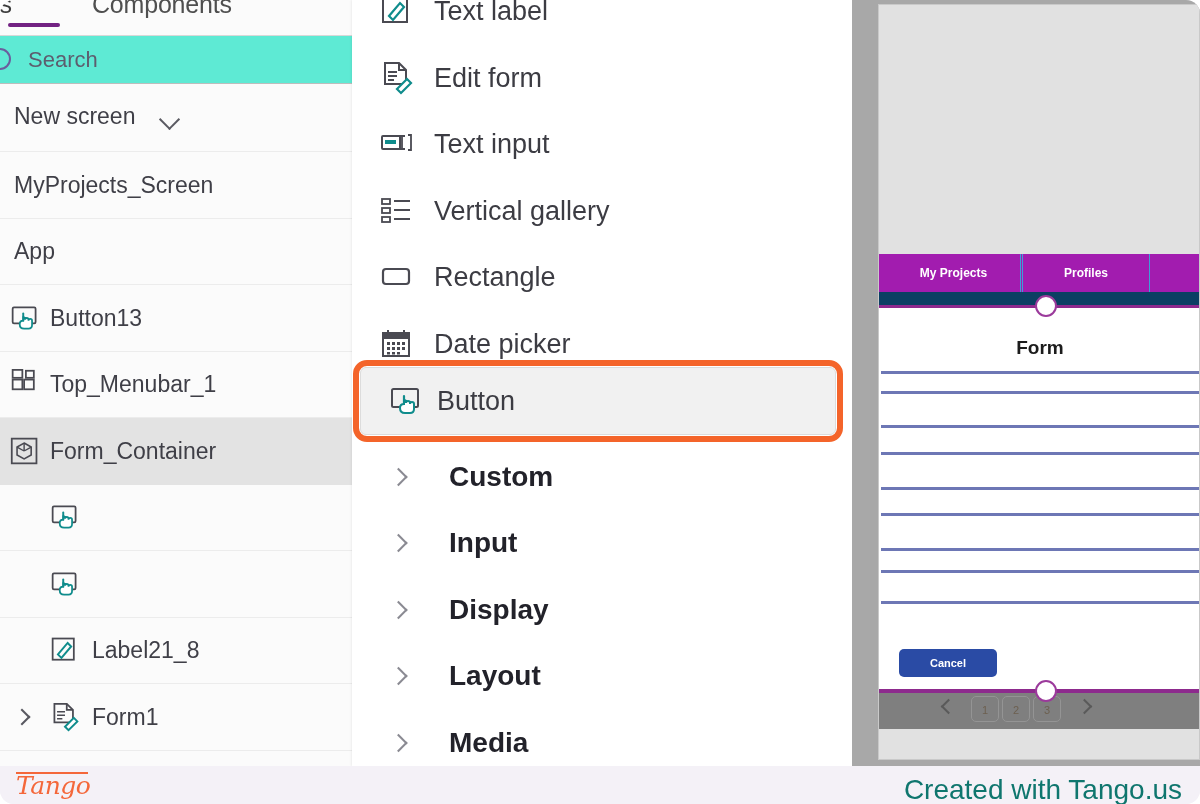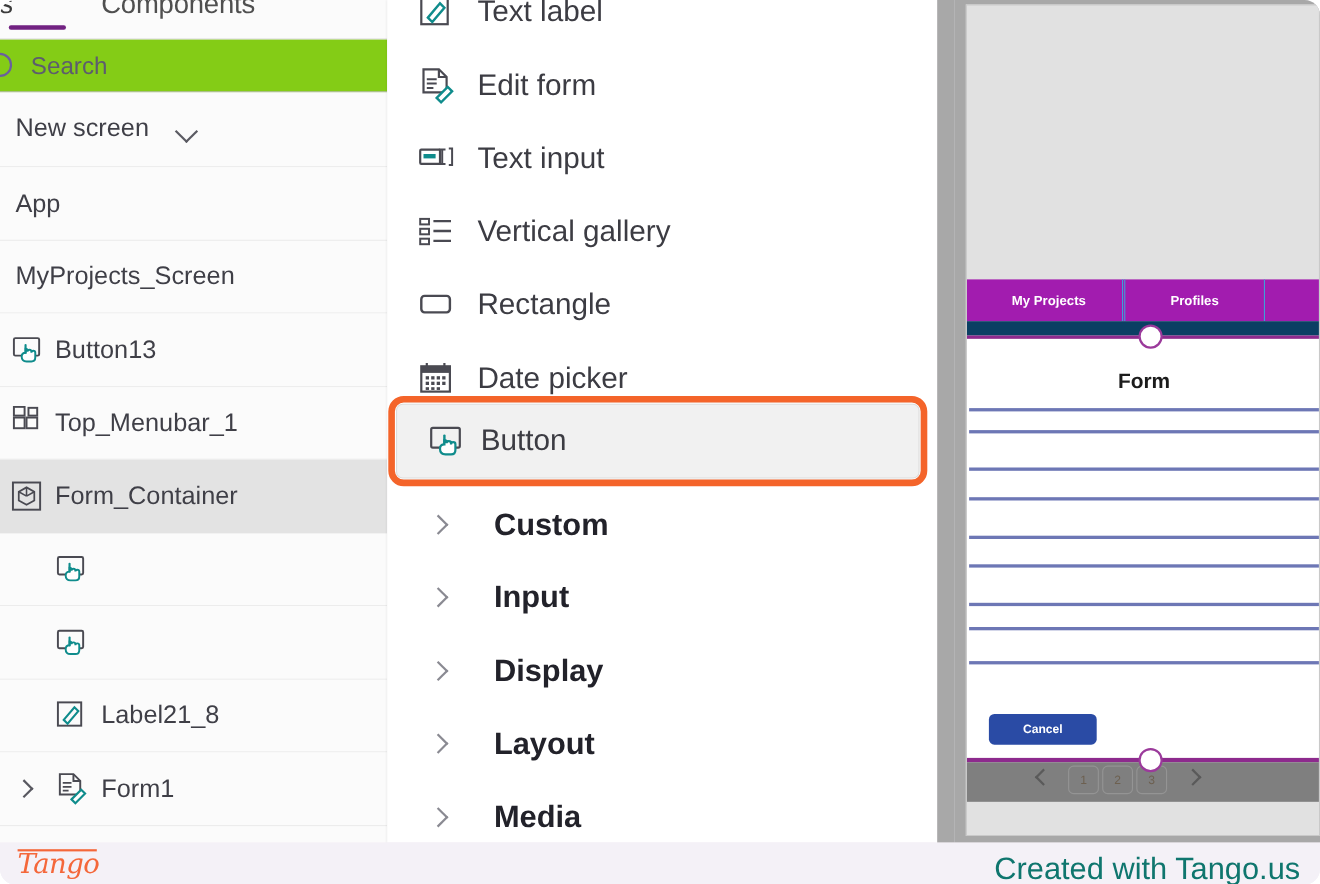--- a/index.html
+++ b/index.html
@@ -45,21 +45,21 @@
     left: 8px; top: 23px;
     width: 52px; height: 4px;
     background: #722282;
     border-radius: 2px;
   }
 
   .search-row {
     position: relative;
     height: 48px;
     border-bottom: 1px solid #bdbdbd;
-    background: #84cc16;
+    background: #5eead4;
   }
   .search-ico {
     position: absolute;
     left: -11px; top: 12px;
     width: 22px; height: 22px;
     border: 2.2px solid #6a5f9e;
     border-radius: 50%;
   }
   .search-label {
     position: absolute;
@@ -374,24 +374,24 @@
       <div class="search-label">Search</div>
     </div>
 
     <div class="newscreen-row">
       <div class="newscreen-label">New screen</div>
       <div class="chev-dn"></div>
     </div>
 
     <div id="tree-list">
         <div class="tree-row d0">
+          <div class="tree-label">MyProjects_Screen</div>
+        </div>
+        <div class="tree-row d0">
           <div class="tree-label">App</div>
-        </div>
-        <div class="tree-row d0">
-          <div class="tree-label">MyProjects_Screen</div>
         </div>
         <div class="tree-row d1">
           <span class="tree-ico">
             <svg viewBox="0 0 34 34" width="100%" height="100%">
               <rect x="3" y="5" width="26" height="18" rx="1.5" fill="none" stroke="#4a4a52" stroke-width="2"></rect>
         <path d="M15 20 q-4 0 -4 4 q0 5 5 5 h5 q4 0 4 -4 v-5 q0 -2 -2 -2 q-2 0 -2 2 v-1 q0 -2 -2 -2 q-2 0 -2 2 v-1 q0 -2 -2 -2 z" fill="#ffffff" stroke="#0f8c8c" stroke-width="2"></path>
         <path d="M15 12 v8" stroke="#0f8c8c" stroke-width="2.2" stroke-linecap="round"></path>
             </svg>
           </span>
           <div class="tree-label">Button13</div>

